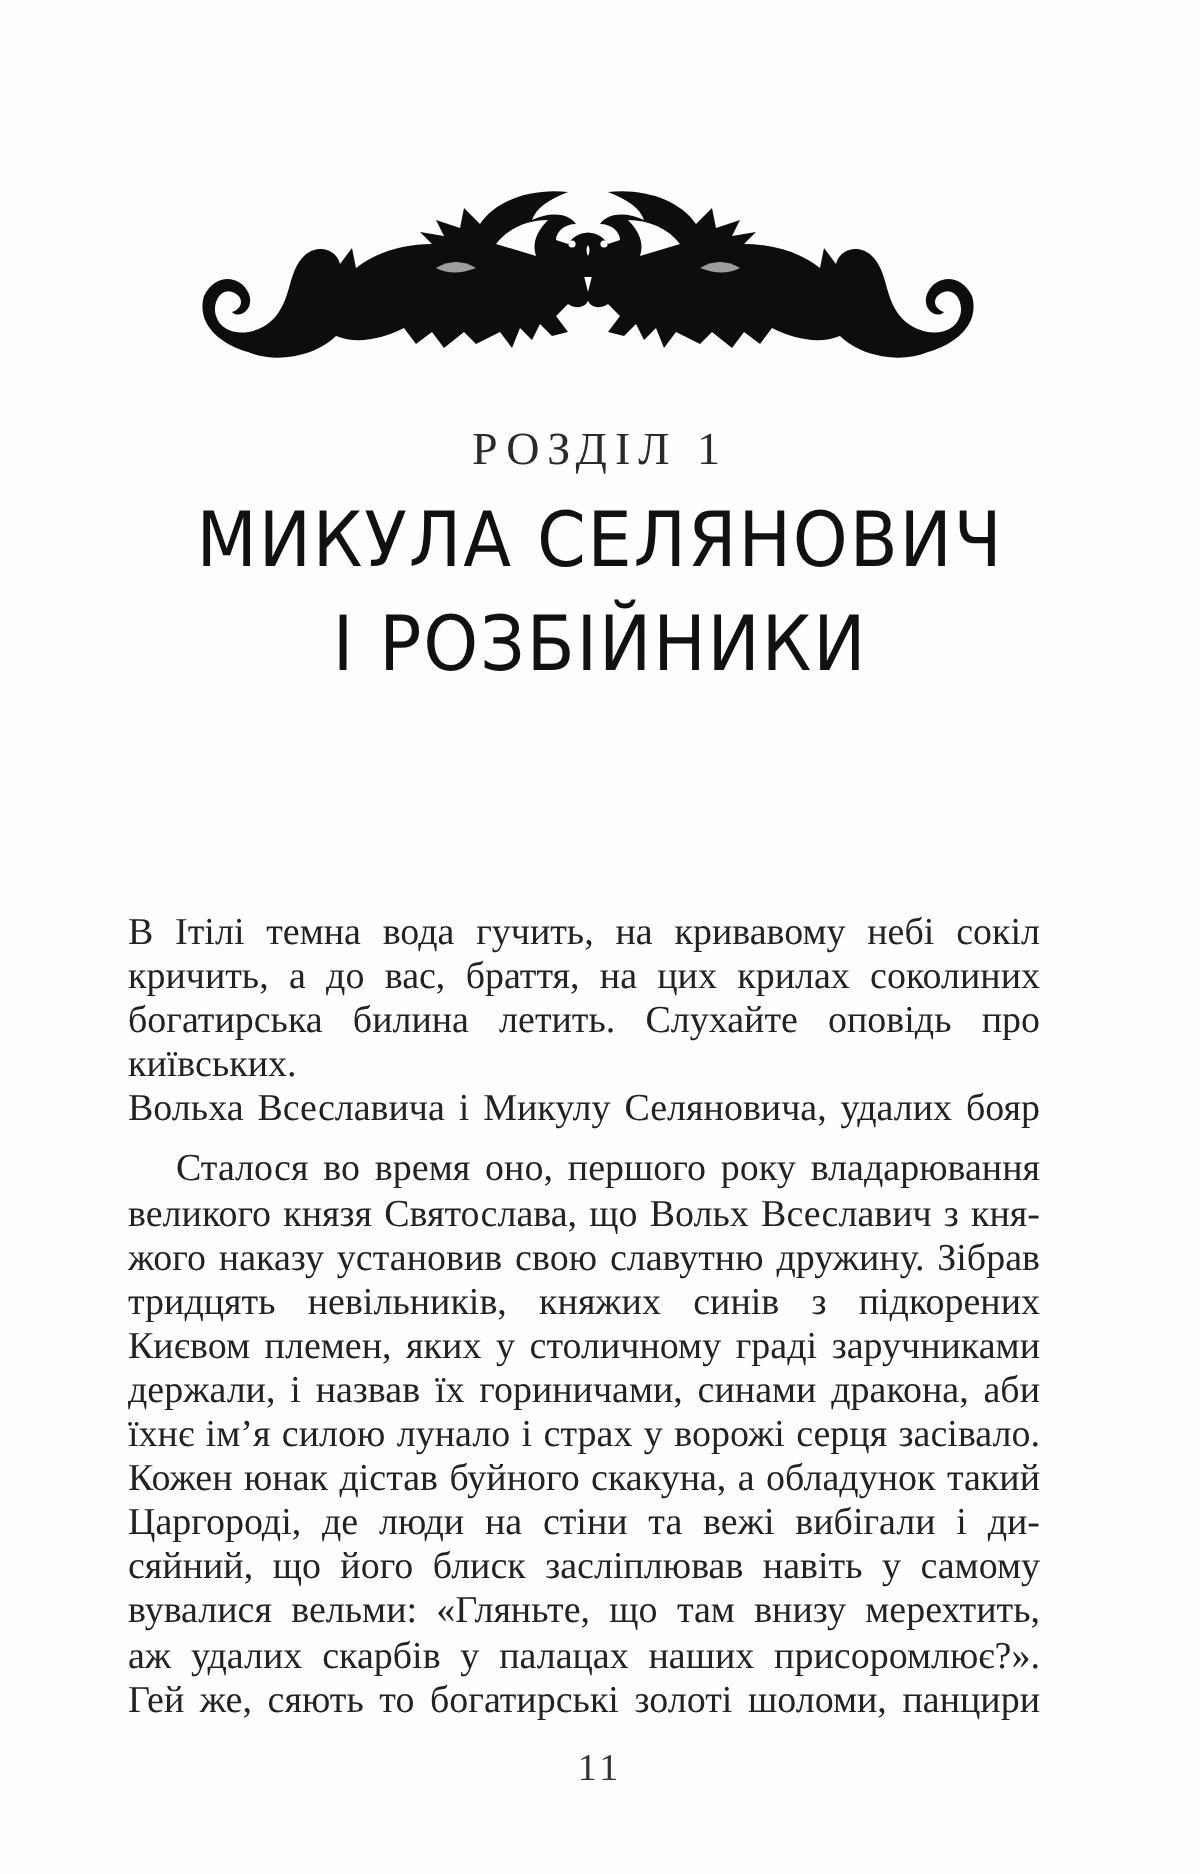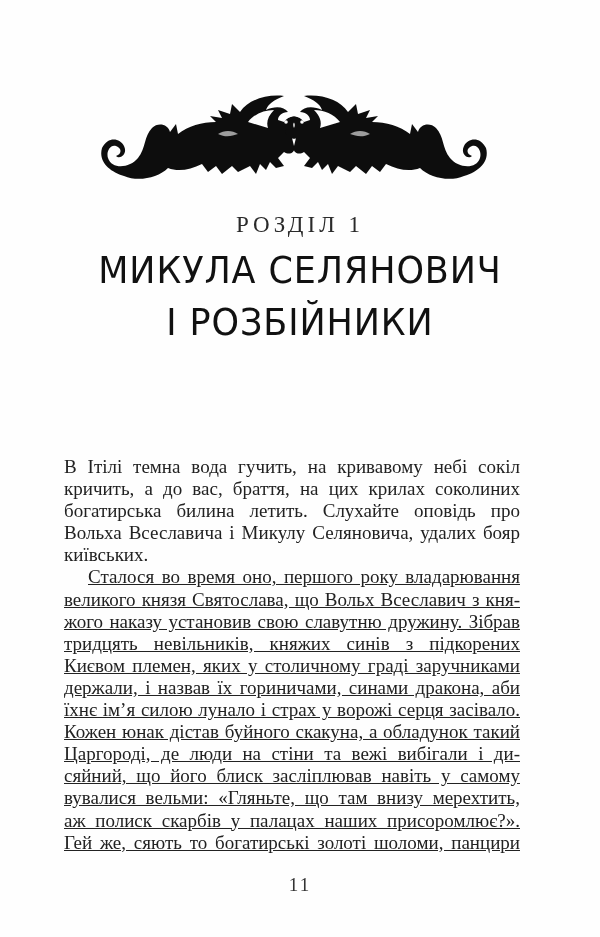--- a/index.html
+++ b/index.html
@@ -31,21 +31,21 @@
       font-family: "Liberation Serif", "DejaVu Serif", serif;
       font-size: 19px; line-height: 22.1px; color: #222;
       text-align: justify;
     }
     .body-text .ln {
       display: block; text-align: justify; text-align-last: justify;
       white-space: nowrap; overflow: visible;
     }
     .body-text .ln.last { text-align-last: left; }
     .body-text .ln.indent { text-indent: 24px; }
-    .body-text .para + .para { margin-top: 0; text-decoration: underline; }
+    .body-text .para + .para { margin-top: 8px; }
 
     .page-number {
       position: absolute; left: 0; right: 0; top: 874px;
       text-align: center;
       font-family: "Liberation Serif", "DejaVu Serif", serif;
       font-size: 19px; color: #333; letter-spacing: 2px;
     }
   </style>
 </head>
 <body>
@@ -76,34 +76,34 @@
   <div class="chapter-title">
     <span class="line">МИКУЛА СЕЛЯНОВИЧ</span>
     <span class="line">І РОЗБІЙНИКИ</span>
   </div>
 
   <div class="body-text">
     <div class="para">
       <span class="ln">В Ітілі темна вода гучить, на кривавому небі сокіл</span>
       <span class="ln">кричить, а до вас, браття, на цих крилах соколиних</span>
       <span class="ln">богатирська билина летить. Слухайте оповідь про</span>
+      <span class="ln last">київських.</span>
       <span class="ln">Вольха Всеславича і Микулу Селяновича, удалих бояр</span>
-      <span class="ln last">київських.</span>
     </div>
     <div class="para">
       <span class="ln indent">Сталося во время оно, першого року владарювання</span>
       <span class="ln">великого князя Святослава, що Вольх Всеславич з кня-</span>
       <span class="ln">жого наказу установив свою славутню дружину. Зібрав</span>
       <span class="ln">тридцять невільників, княжих синів з підкорених</span>
       <span class="ln">Києвом племен, яких у столичному граді заручниками</span>
       <span class="ln">держали, і назвав їх гориничами, синами дракона, аби</span>
       <span class="ln">їхнє ім’я силою лунало і страх у ворожі серця засівало.</span>
       <span class="ln">Кожен юнак дістав буйного скакуна, а обладунок такий</span>
       <span class="ln">Царгороді, де люди на стіни та вежі вибігали і ди-</span>
       <span class="ln">сяйний, що його блиск засліплював навіть у самому</span>
       <span class="ln">вувалися вельми: «Гляньте, що там внизу мерехтить,</span>
-      <span class="ln">аж полиск скарбів у палацах наших присоромлює?».</span>
+      <span class="ln">аж удалих скарбів у палацах наших присоромлює?».</span>
       <span class="ln">Гей же, сяють то богатирські золоті шоломи, панцири</span>
     </div>
   </div>
 
   <div class="page-number">11</div>
 </div>
 
 </body></html>

